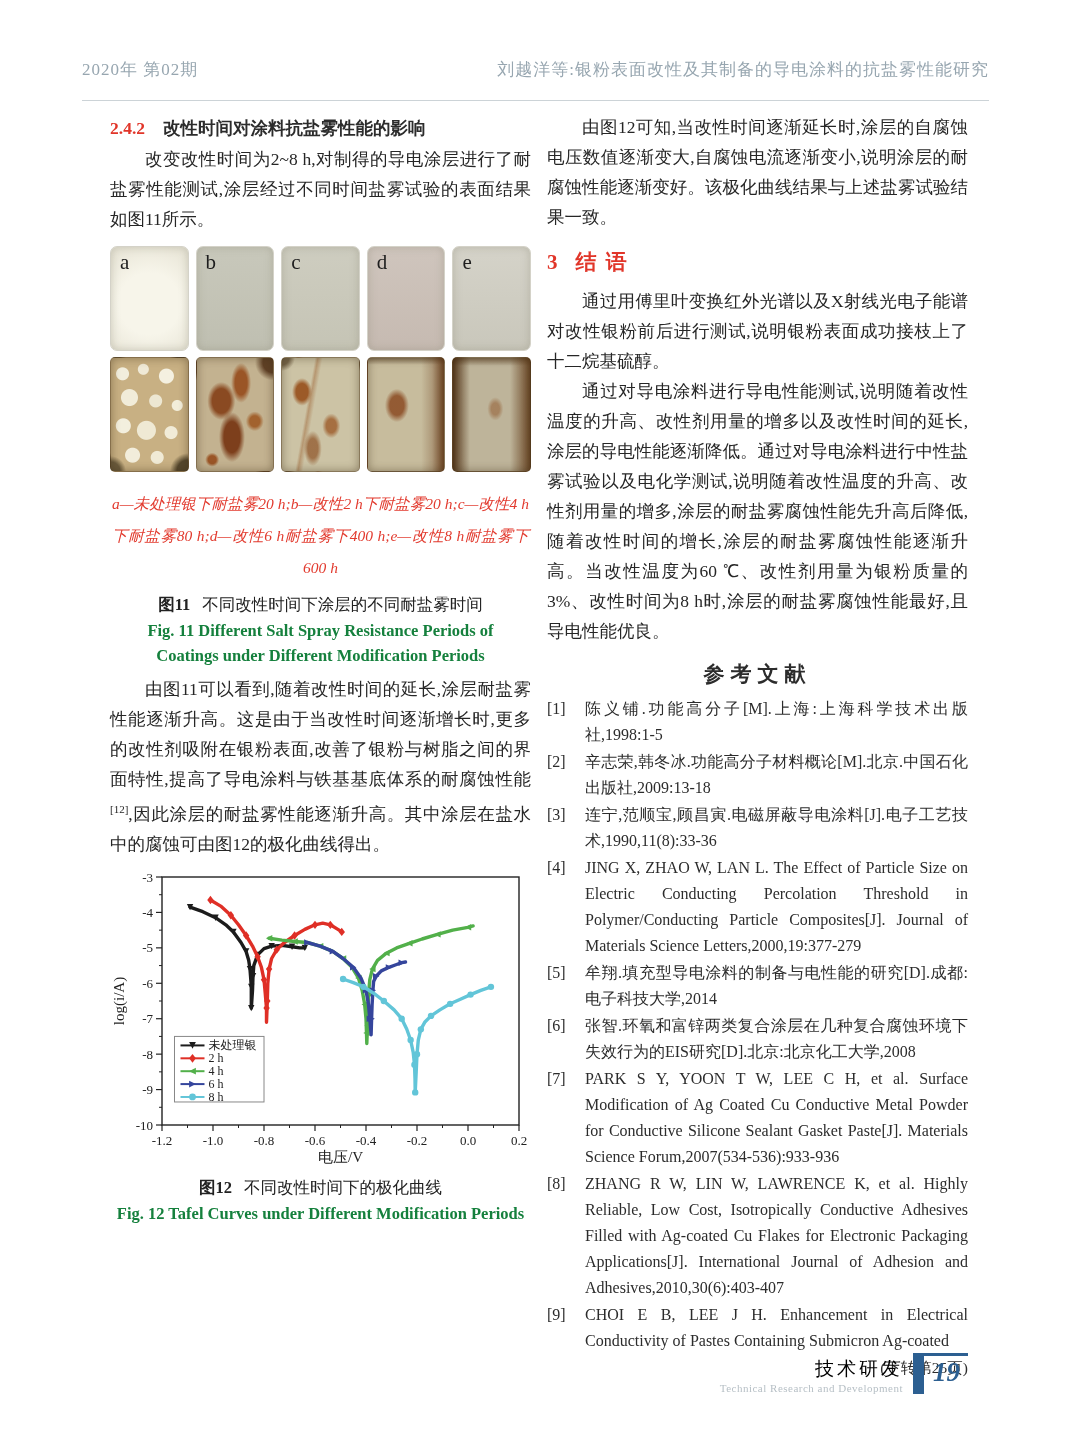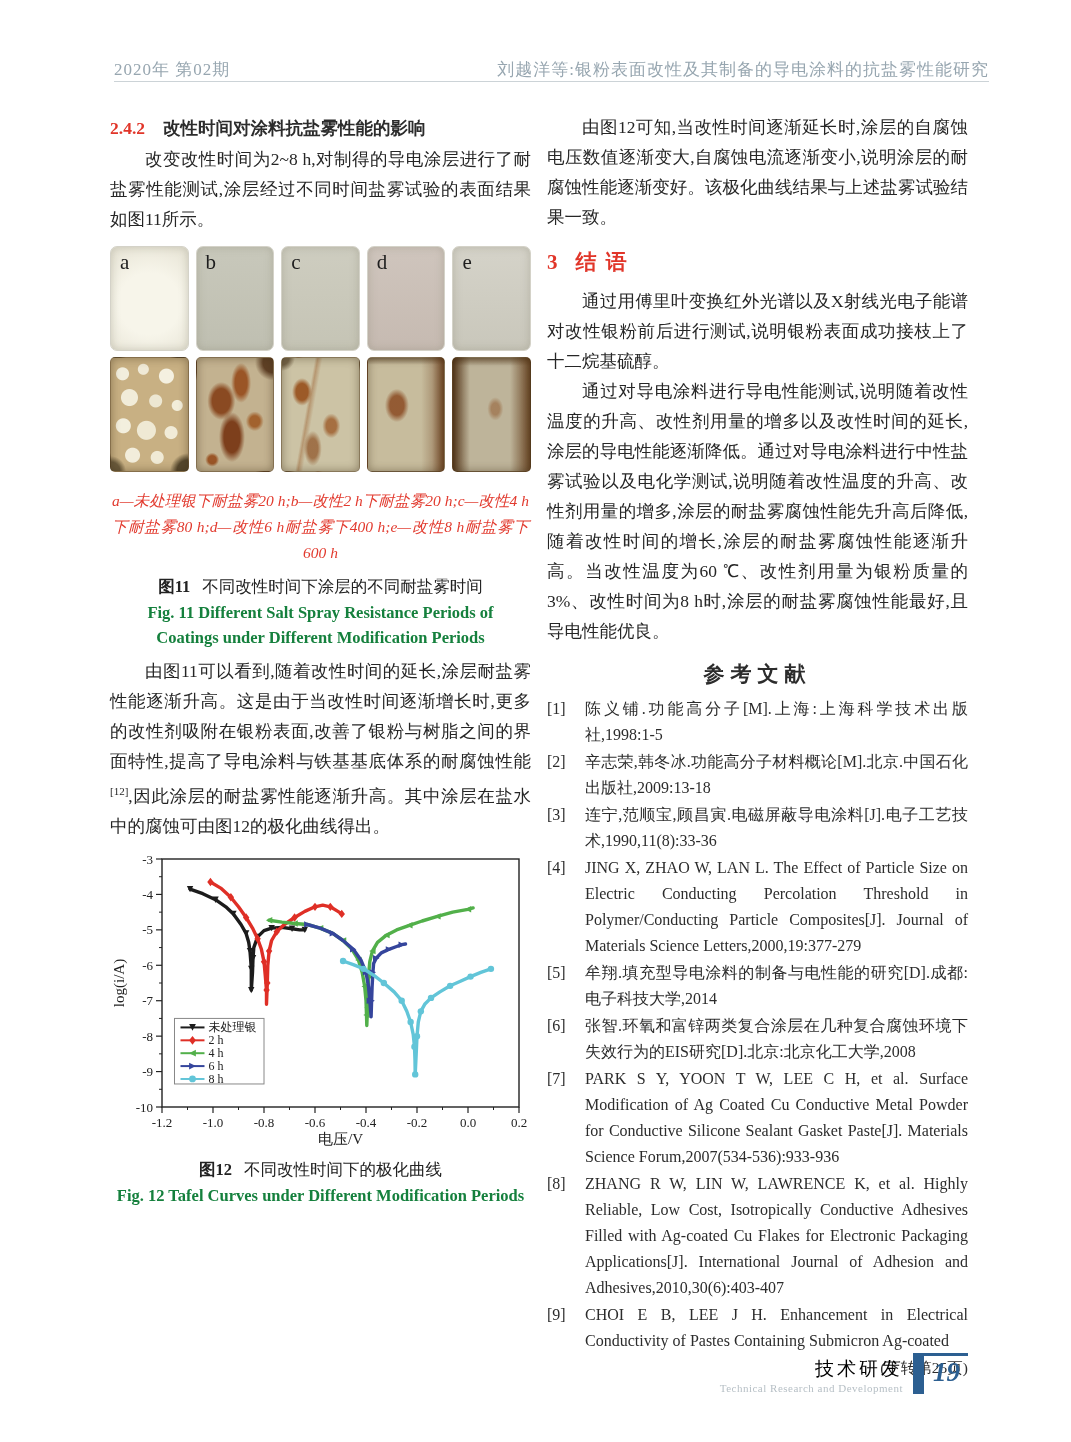--- a/index.html
+++ b/index.html
@@ -2,22 +2,22 @@
 <html><head>
 <meta charset="utf-8">
 <style>
   html,body{margin:0;padding:0;background:#9b9b9b;}
   .page{position:relative;width:1071px;height:1442px;background:#ffffff;margin:0 auto;
         font-family:"Liberation Serif",serif;color:#2c2c2c;overflow:hidden;}
 
   
   .header{position:absolute;top:58px;left:82px;right:82px;display:flex;
           justify-content:space-between;align-items:flex-end;
-          border-bottom:1.5px solid #ccd3d7;padding-bottom:0;
-          color:#97a6b0;font-size:17px;letter-spacing:1px;margin-left:32px;}
+          border-bottom:1.5px solid #ccd3d7;padding-bottom:19px;
+          color:#97a6b0;font-size:17px;letter-spacing:1px;}
 
   
   .columns{position:absolute;top:112px;left:110px;width:858px;display:flex;gap:16px;}
   .col{width:421px;}
   .col p{margin:0;text-align:justify;font-size:17.5px;line-height:30px;color:#262626;}
   .col p.indent{text-indent:2em;}
   sup{font-size:11px;}
 
   .sec-h{font-size:17.5px;line-height:32px;margin:0;}
   .sec-h .num{color:#e13529;margin-right:18px;}
@@ -71,21 +71,21 @@
     linear-gradient(to left, rgba(100,52,18,.85), rgba(100,52,18,.25) 16%, rgba(0,0,0,0) 30%),
     radial-gradient(ellipse at 38% 42%, rgba(138,74,34,.85) 0 7px, rgba(0,0,0,0) 12px),
     linear-gradient(rgba(70,45,18,.5), rgba(0,0,0,0) 6%);}
   .s-e .pb{background-color:#beb49a;background-image:
     linear-gradient(to right, rgba(75,42,13,.9), rgba(0,0,0,0) 22%),
     linear-gradient(to left, rgba(95,55,20,.85), rgba(0,0,0,0) 26%),
     linear-gradient(rgba(80,50,20,.55), rgba(0,0,0,0) 7%),
     radial-gradient(ellipse at 55% 45%, rgba(140,80,35,.5) 0 4px, rgba(0,0,0,0) 8px);}
 
   .rednote{margin:16px 2px 10px 2px;color:#e23a2e;font-style:italic;font-size:15.5px;
-           line-height:26px;text-align:justify;text-align-last:center;}
+           line-height:32px;text-align:justify;text-align-last:center;}
   .cap-cn{text-align:center;font-size:16.5px;margin:4px 0 2px 0;color:#222;}
   .cap-cn b{margin-right:12px;}
   .cap-en{text-align:center;font-weight:bold;font-size:16.5px;line-height:25px;margin:0 6px;color:#15803d;}
 
   .fig12{margin:8px 0 0 0;text-align:center;}
 
   
   .refs-title{text-align:center;font-weight:bold;font-size:21px;letter-spacing:6px;margin:14px 0 8px 0;}
   ol.refs{list-style:none;margin:0;padding:0;}
   ol.refs li{display:flex;font-size:16px;line-height:26px;margin-bottom:1px;}

